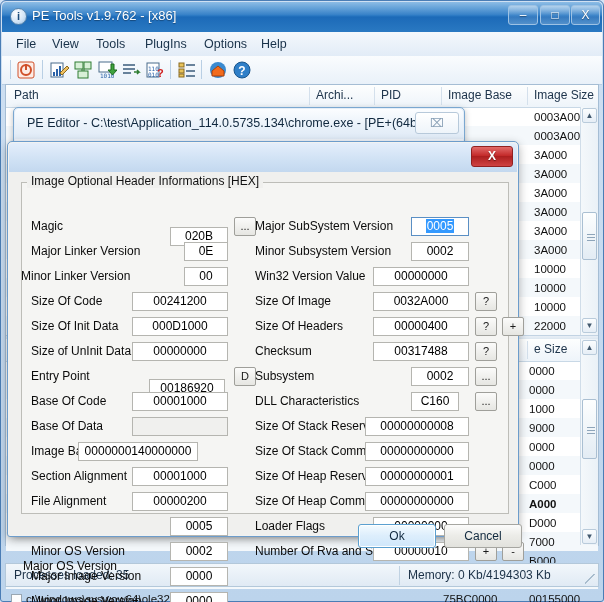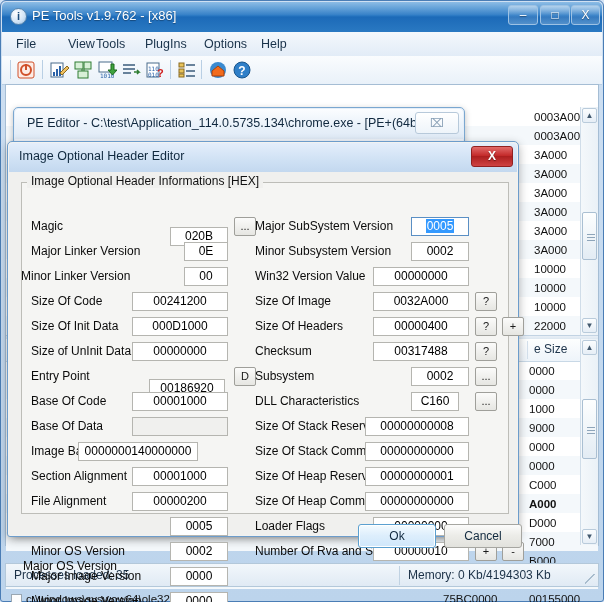--- a/index.html
+++ b/index.html
@@ -223,21 +223,21 @@
     <div class="glass"></div>
     <div id="title-icon">i</div>
     <div id="title-text">PE Tools v1.9.762 - [x86]</div>
     <div class="wbtn" id="btn-min">–</div>
     <div class="wbtn" id="btn-max">□</div>
     <div class="wbtn" id="btn-close">X</div>
   </div>
 
   <div id="menubar">
     <div class="menu-item" style="left:8px">File</div>
-    <div class="menu-item" style="left:60px">View</div>
+    <div class="menu-item" style="left:44px">View</div>
     <div class="menu-item" style="left:88px">Tools</div>
     <div class="menu-item" style="left:137px">PlugIns</div>
     <div class="menu-item" style="left:196px">Options</div>
     <div class="menu-item" style="left:253px">Help</div>
   </div>
 
   <div id="toolbar">
     <div class="tb-sep" style="left:8px"></div>
     <div class="tb-icon" style="left:14px">
       <svg width="20" height="20" viewBox="0 0 20 20">
@@ -303,20 +303,31 @@
     </div>
     <div class="tb-icon" style="left:230px">
       <svg width="20" height="20" viewBox="0 0 20 20">
         <circle cx="10" cy="10" r="8" fill="#2f7fc8" stroke="#19558c"></circle>
         <text x="10" y="15" font-size="12" fill="#fff" text-anchor="middle" font-weight="bold">?</text>
       </svg>
     </div>
   </div>
 
   <div id="list-area">
+    <div class="list-header">
+      <div class="hdr-cell" style="left:8px">Path</div>
+      <div class="hdr-cell" style="left:310px">Archi...</div>
+      <div class="hdr-cell" style="left:375px">PID</div>
+      <div class="hdr-cell" style="left:442px">Image Base</div>
+      <div class="hdr-cell" style="left:528px">Image Size</div>
+      <div class="hdr-div" style="left:303px"></div>
+      <div class="hdr-div" style="left:368px"></div>
+      <div class="hdr-div" style="left:435px"></div>
+      <div class="hdr-div" style="left:521px"></div>
+    </div>
 
     <div id="proc-rows">
         <div class="lrow" style="top: 22px; height: 19px;">
           <div class="lcell" style="left: 375px;">00</div>
           <div class="lcell" style="left: 528px;">0003A000</div>
         </div>
         <div class="lrow alt" style="top: 41px; height: 19px;">
           <div class="lcell" style="left: 375px;">00</div>
           <div class="lcell" style="left: 528px;">0003A000</div>
         </div>
@@ -437,21 +448,20 @@
   <div id="pe-editor">
     <div id="pe-editor-title">
       <div id="pe-editor-title-text">PE Editor - C:\test\Application_114.0.5735.134\chrome.exe - [PE+(64bit)]</div>
       <div id="pe-editor-close">⌧</div>
     </div>
     <div id="pe-editor-body"></div>
   </div>
 
   <div id="ioh-dialog">
     <div id="ioh-title">
-      <div id="ioh-title-text">Image Optional Header Editor</div>
       <div id="ioh-close">X</div>
     </div>
     <div id="ioh-body">
       <div id="groupbox"></div>
       <div id="groupbox-label">Image Optional Header Informations [HEX]</div>
       <div id="fields-left">
           <div class="f-label" style="left: 22px; top: 47px;">Magic</div>
           <div class="f-input" style="top: 55px; width: 58px; left: 161px;">020B</div>
           <div class="f-btn" style="left: 225px; top: 45px; width: 22px;">...</div>
           <div class="f-label" style="left: 22px; top: 72px;">Major Linker Version</div>

